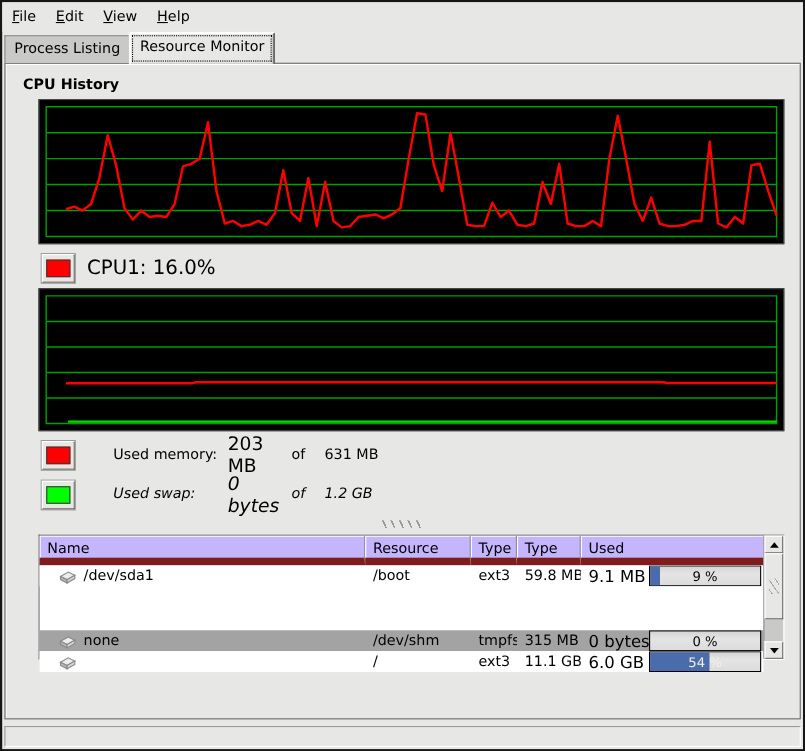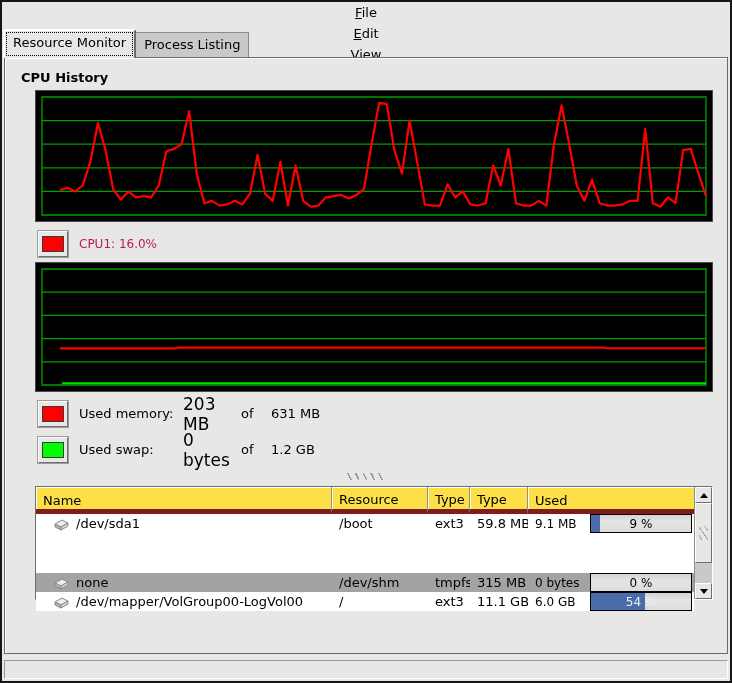--- a/index.html
+++ b/index.html
@@ -2,21 +2,21 @@
 <html><head>
 <meta charset="utf-8">
 <style>
   html,body{margin:0;padding:0;}
   body{font-family:"DejaVu Sans","Liberation Sans",sans-serif;background:#888;}
   .window{
     position:relative;width:732px;height:683px;box-sizing:border-box;
     background:#e7e7e5;border:2px solid #161616;overflow:hidden;
   }
   
-  .menubar{display:flex;align-items:center;height:27px;padding-left:0;background:#e7e7e5;flex-direction:column;}
+  .menubar{display:flex;align-items:center;height:27px;padding-left:0;background:#e7e7e5;}
   .menu-item{padding:3px 9px;font-size:13px;color:#000;cursor:default;}
   .menu-item u{text-decoration:underline;}
   
   .tabstrip{display:flex;align-items:flex-end;height:28px;padding-left:2px;position:relative;z-index:2;}
   .tab{font-size:13px;padding:4px 8px 3px 8px;border:1px solid #7d7d7d;border-bottom:none;cursor:default;}
   .tab.inactive{background:#c9c9c7;height:17px;margin-top:4px;border-color:#8a8a8a;}
   .tab.active{
     background:#e7e7e5;height:20px;margin-bottom:-1px;position:relative;
     border-color:#fff #6a6a6a #e7e7e5 #fff;box-shadow:1px 0 0 #6a6a6a,-1px 0 0 #fff, 0 -1px 0 #fff;
     outline:1px dotted #000;outline-offset:-3px;
@@ -37,52 +37,52 @@
   #mem-graph{height:130px;}
   .plot,.plot svg{width:100%;height:100%;display:block;overflow:visible;}
   
   .legend-row{display:flex;align-items:center;margin:8px 0 0 25px;height:27px;}
   .swatch-btn{
     width:30px;height:26px;box-sizing:border-box;background:#e7e7e5;
     border:1px solid;border-color:#fff #6f6f6f #6f6f6f #fff;box-shadow:0 0 0 1px #9c9c9c;
     display:flex;align-items:center;justify-content:center;margin-right:11px;
   }
   .swatch{width:20px;height:14px;border:1px solid #3a3a3a;}
-  .legend-text{font-size:12px;color:#be185d;}
-  .mem-label{width:104px;font-size:13px;}
+  .legend-text{font-size:18px;color:#000000;}
+  .mem-label{width:104px;font-size:13px;margin-left:24px;}
   .mem-v1{width:58px;font-size:17px;}
   .mem-of{width:30px;font-size:13px;}
   .mem-v2{font-size:13px;}
   
   .grip{
     width:38px;height:7px;margin:10px auto 0 auto;
     background:repeating-linear-gradient(65deg,transparent 0 3px,#9a9a9a 3px 4.5px,transparent 4.5px 7px);
   }
   
   .devices-table{
     display:flex;margin:6px 6px 0 22px;height:114px;box-sizing:border-box;
     border:1px solid;border-color:#6f6f6f #fff #fff #6f6f6f;background:#fff;
   }
   .table-main{flex:1;display:flex;flex-direction:column;min-width:0;}
   .thead{display:flex;height:27px;flex:none;}
   .th{
-    box-sizing:border-box;font-size:13px;padding:5px 4px 0 7px;background:#fde047;
-    border-right:1px solid #8d8d8d;border-bottom:5px solid #7f1d1d;
+    box-sizing:border-box;font-size:13px;padding:5px 4px 0 7px;background:#c4b5fd;
+    border-right:1px solid #8d8d8d;border-bottom:7px solid #7f1d1d;
     box-shadow:inset 1px 1px 0 #fff;white-space:nowrap;overflow:hidden;
   }
   .tr{display:flex;height:28px;align-items:center;background:#fff;}
   .tr.alt{background:#a3a3a3;margin-top:40px;}
   .td{box-sizing:border-box;font-size:13px;padding-left:7px;white-space:nowrap;overflow:hidden;}
   .col-name{flex:1;min-width:0;display:flex;align-items:center;}
   .col-dir{width:96px;flex:none;}
   .col-type{width:42px;flex:none;}
   .col-total{width:58px;flex:none;}
   .col-used{width:166px;flex:none;display:flex;align-items:center;}
   .disk-icon{margin:0 6px 0 10px;flex:none;}
-  .used-val{width:52px;font-size:12px;flex:none;}
+  .used-val{width:52px;font-size:15px;flex:none;}
   .pbar{
     position:relative;width:102px;height:19px;box-sizing:border-box;flex:none;
     border:1px solid #000;background:linear-gradient(#d4d4d4,#e4e4e4 40%,#dcdcdc);margin-left:3px;
   }
   .pbar-fill{position:absolute;left:0;top:0;bottom:0;background:#4a6cab;}
   .pbar-label{
     position:absolute;inset:0;display:flex;align-items:center;justify-content:center;
     font-size:12px;color:#000;
   }
   .pbar-label.lbl-light{color:#f0f0ee;}
@@ -113,22 +113,22 @@
 <div class="window">
 
   <div class="menubar">
     <div class="menu-item"><u>F</u><span>ile</span></div>
     <div class="menu-item"><u>E</u><span>dit</span></div>
     <div class="menu-item"><u>V</u><span>iew</span></div>
     <div class="menu-item"><u>H</u><span>elp</span></div>
   </div>
 
   <div class="tabstrip">
+    <div class="tab inactive">Process Listing</div>
     <div class="tab active">Resource Monitor</div>
-    <div class="tab inactive">Process Listing</div>
   </div>
 
   <div class="page">
 
     <div class="section-title">CPU History</div>
     <div class="graph" id="cpu-graph">
       <div class="plot">
           <svg viewBox="0 0 100 100" preserveAspectRatio="none">
             <rect x="0" y="0" width="100" height="100" fill="none" stroke="#00a000" vector-effect="non-scaling-stroke" stroke-width="1.3"></rect>
             <line x1="0" x2="100" y1="20" y2="20" stroke="#00a000" vector-effect="non-scaling-stroke" stroke-width="1.3"></line>
@@ -164,21 +164,21 @@
     <div class="legend-row">
       <div class="swatch-btn">
         <div class="swatch" style="background: rgb(255, 0, 0);"></div>
       </div>
       <div class="mem-label">Used memory:</div>
       <div class="mem-v1">203 MB</div>
       <div class="mem-of">of</div>
       <div class="mem-v2">631 MB</div>
     </div>
 
-    <div class="legend-row" style="margin-top:9px;">
+    <div class="legend-row" style="margin-top:9px;font-style:italic;">
       <div class="swatch-btn">
         <div class="swatch" style="background: rgb(0, 255, 0);"></div>
       </div>
       <div class="mem-label">Used swap:</div>
       <div class="mem-v1">0 bytes</div>
       <div class="mem-of">of</div>
       <div class="mem-v2">1.2 GB</div>
     </div>
 
     <div class="grip"></div>
@@ -236,21 +236,20 @@
           </div>
         </div>
 
         <div class="tr">
           <div class="td col-name">
             <svg class="disk-icon" width="17" height="14" viewBox="0 0 17 14">
               <polygon points="2,7 9,3 15,6 8,10" fill="#ededed" stroke="#8a8a8a" stroke-width="1"></polygon>
               <polygon points="2,7 8,10 8,13 2,10" fill="#b4b4b4" stroke="#8a8a8a" stroke-width="1"></polygon>
               <polygon points="8,10 15,6 15,9 8,13" fill="#d6d6d6" stroke="#8a8a8a" stroke-width="1"></polygon>
             </svg>
-            <span>/dev/mapper/VolGroup00-LogVol00</span>
           </div>
           <div class="td col-dir">/</div>
           <div class="td col-type">ext3</div>
           <div class="td col-total">11.1 GB</div>
           <div class="td col-used">
             <span class="used-val">6.0 GB</span>
             <span class="pbar">
               <span class="pbar-fill" style="background: rgb(74, 108, 171); width: 54%;"></span>
               <span class="pbar-label lbl-light">54 %</span>
             </span>

